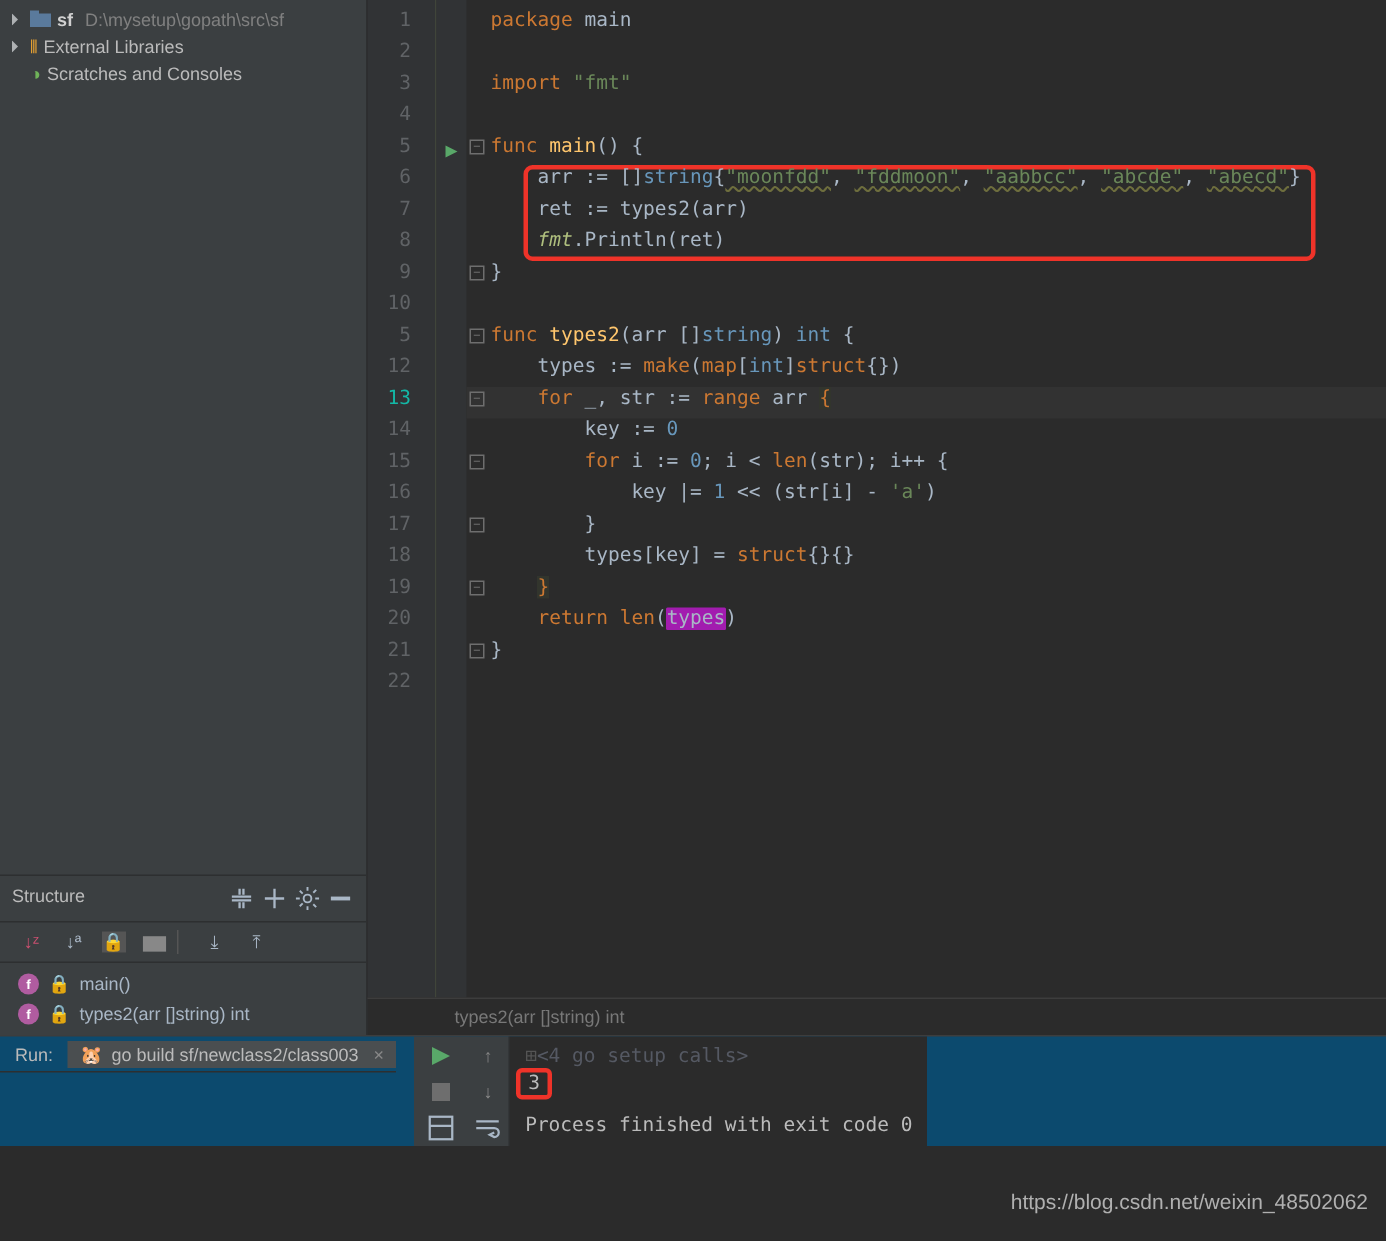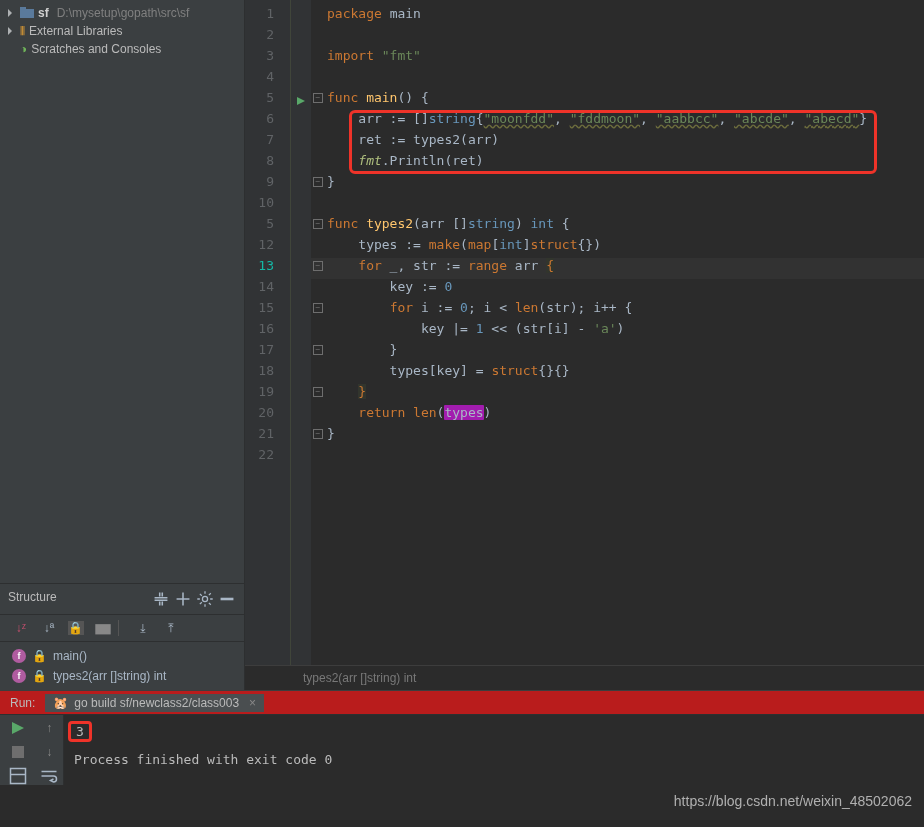--- a/index.html
+++ b/index.html
@@ -93,21 +93,21 @@
   left:38px; top:110px; width:528px; height:64px; pointer-events:none;
 }
 .breadcrumb {
   height: 25px; border-top: 1px solid #3d3d3d;
   padding-left: 58px; color: #787878;
   font-size: 12px; display:flex; align-items:center;
 }
 
 .run-toolwindow {
   border-top: 1px solid #3d3d3d;
-  background: #b91c1c; display:flex; flex-direction:column;
+  background: #0c4a6e; display:flex; flex-direction:row;gap:12px;
 }
 .run-tabs {
   display:flex; align-items:center; height:24px;
   border-bottom: 1px solid #2d2f30;
 }
 .run-label { padding: 0 10px; color:#bbbbbb; }
 .run-tab {
   display:flex; align-items:center; gap:6px;
   padding: 2px 8px; background:#4a4e50; color:#bbbbbb;
   border-radius:0;
@@ -350,20 +350,21 @@
         <span class="tb-icon" style="color:#888">↑</span>
         <span class="tb-icon" style="color:#888">↓</span>
         <span class="tb-icon">
             <svg viewBox="0 0 12 12">
               <path d="M1 3h10M1 6h8a2 2 0 0 1 0 4l-2-1 2-1" fill="none" stroke="#a9b7c6"></path>
             </svg>
           </span>
       </div>
     </div>
     <div class="console">
+      <div><span style="color:#555">⊞</span><span class="collapsed">&lt;4 go setup calls&gt;</span></div>
       <div><span class="hl3">3</span></div>
       <div style="height:10px"></div>
       <div>Process finished with exit code 0</div>
     </div>
   </div>
 </div>
 
 <div class="watermark">https://blog.csdn.net/weixin_48502062</div>
 
 </body></html>

